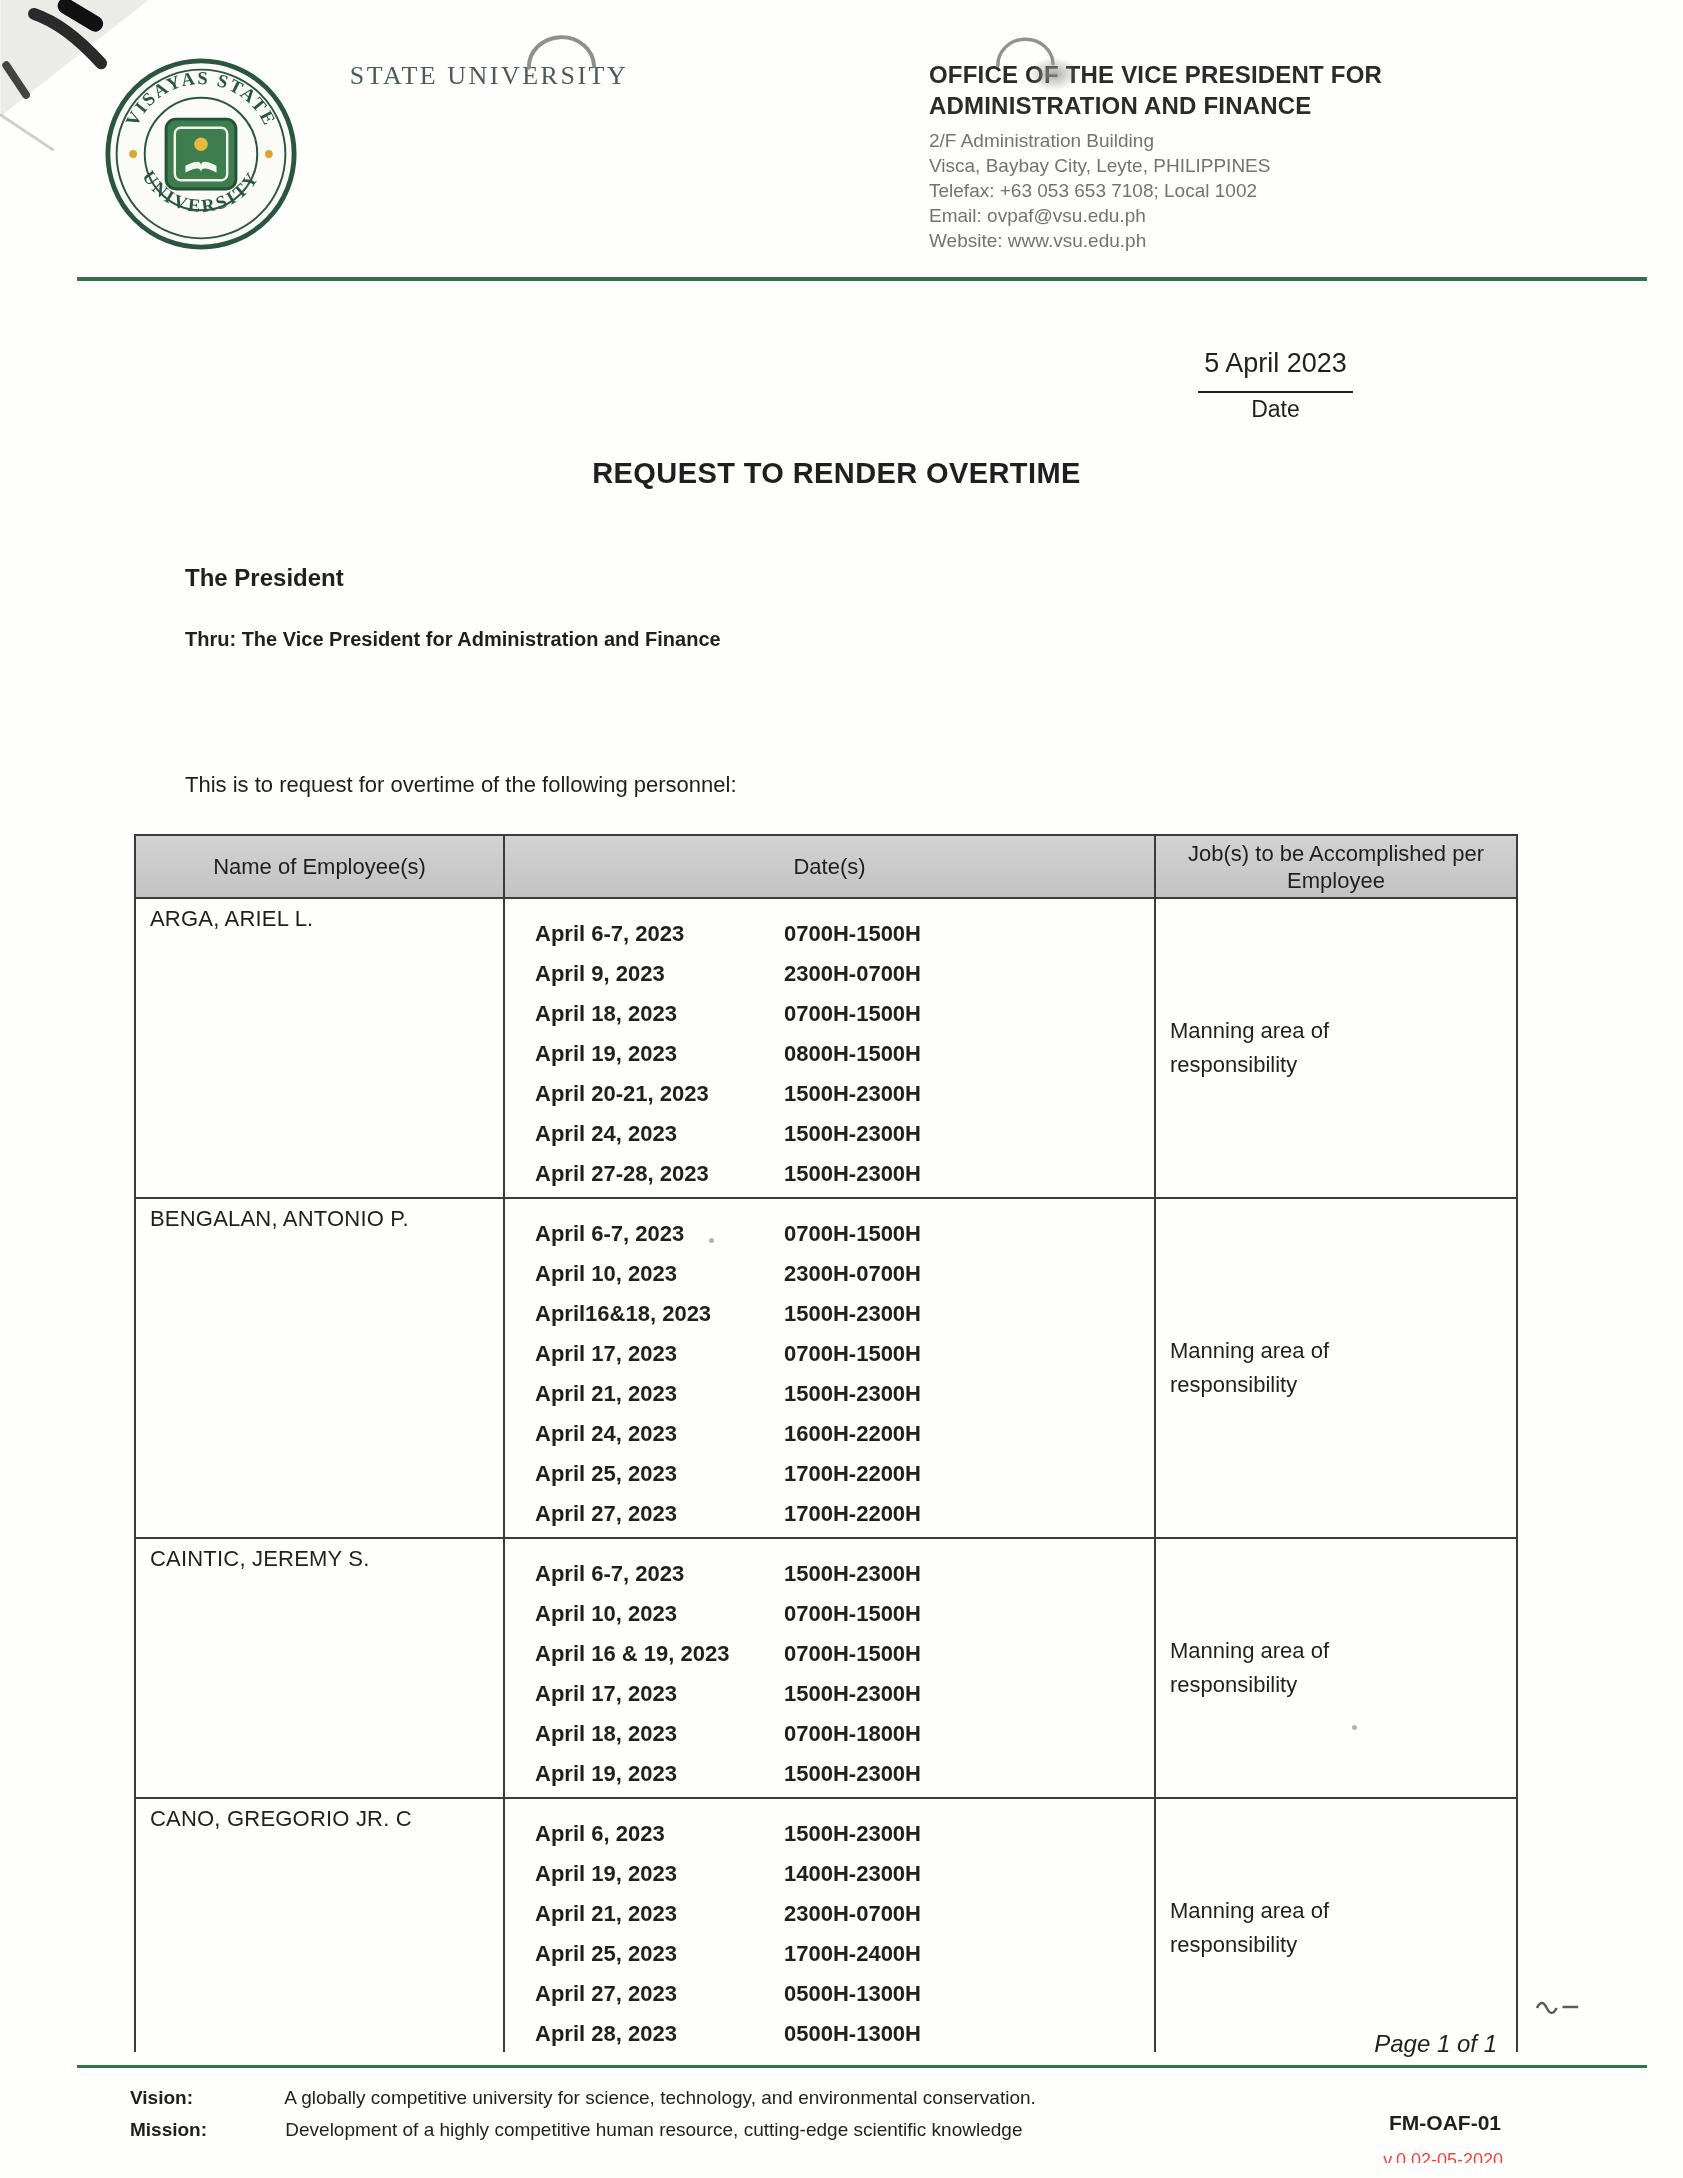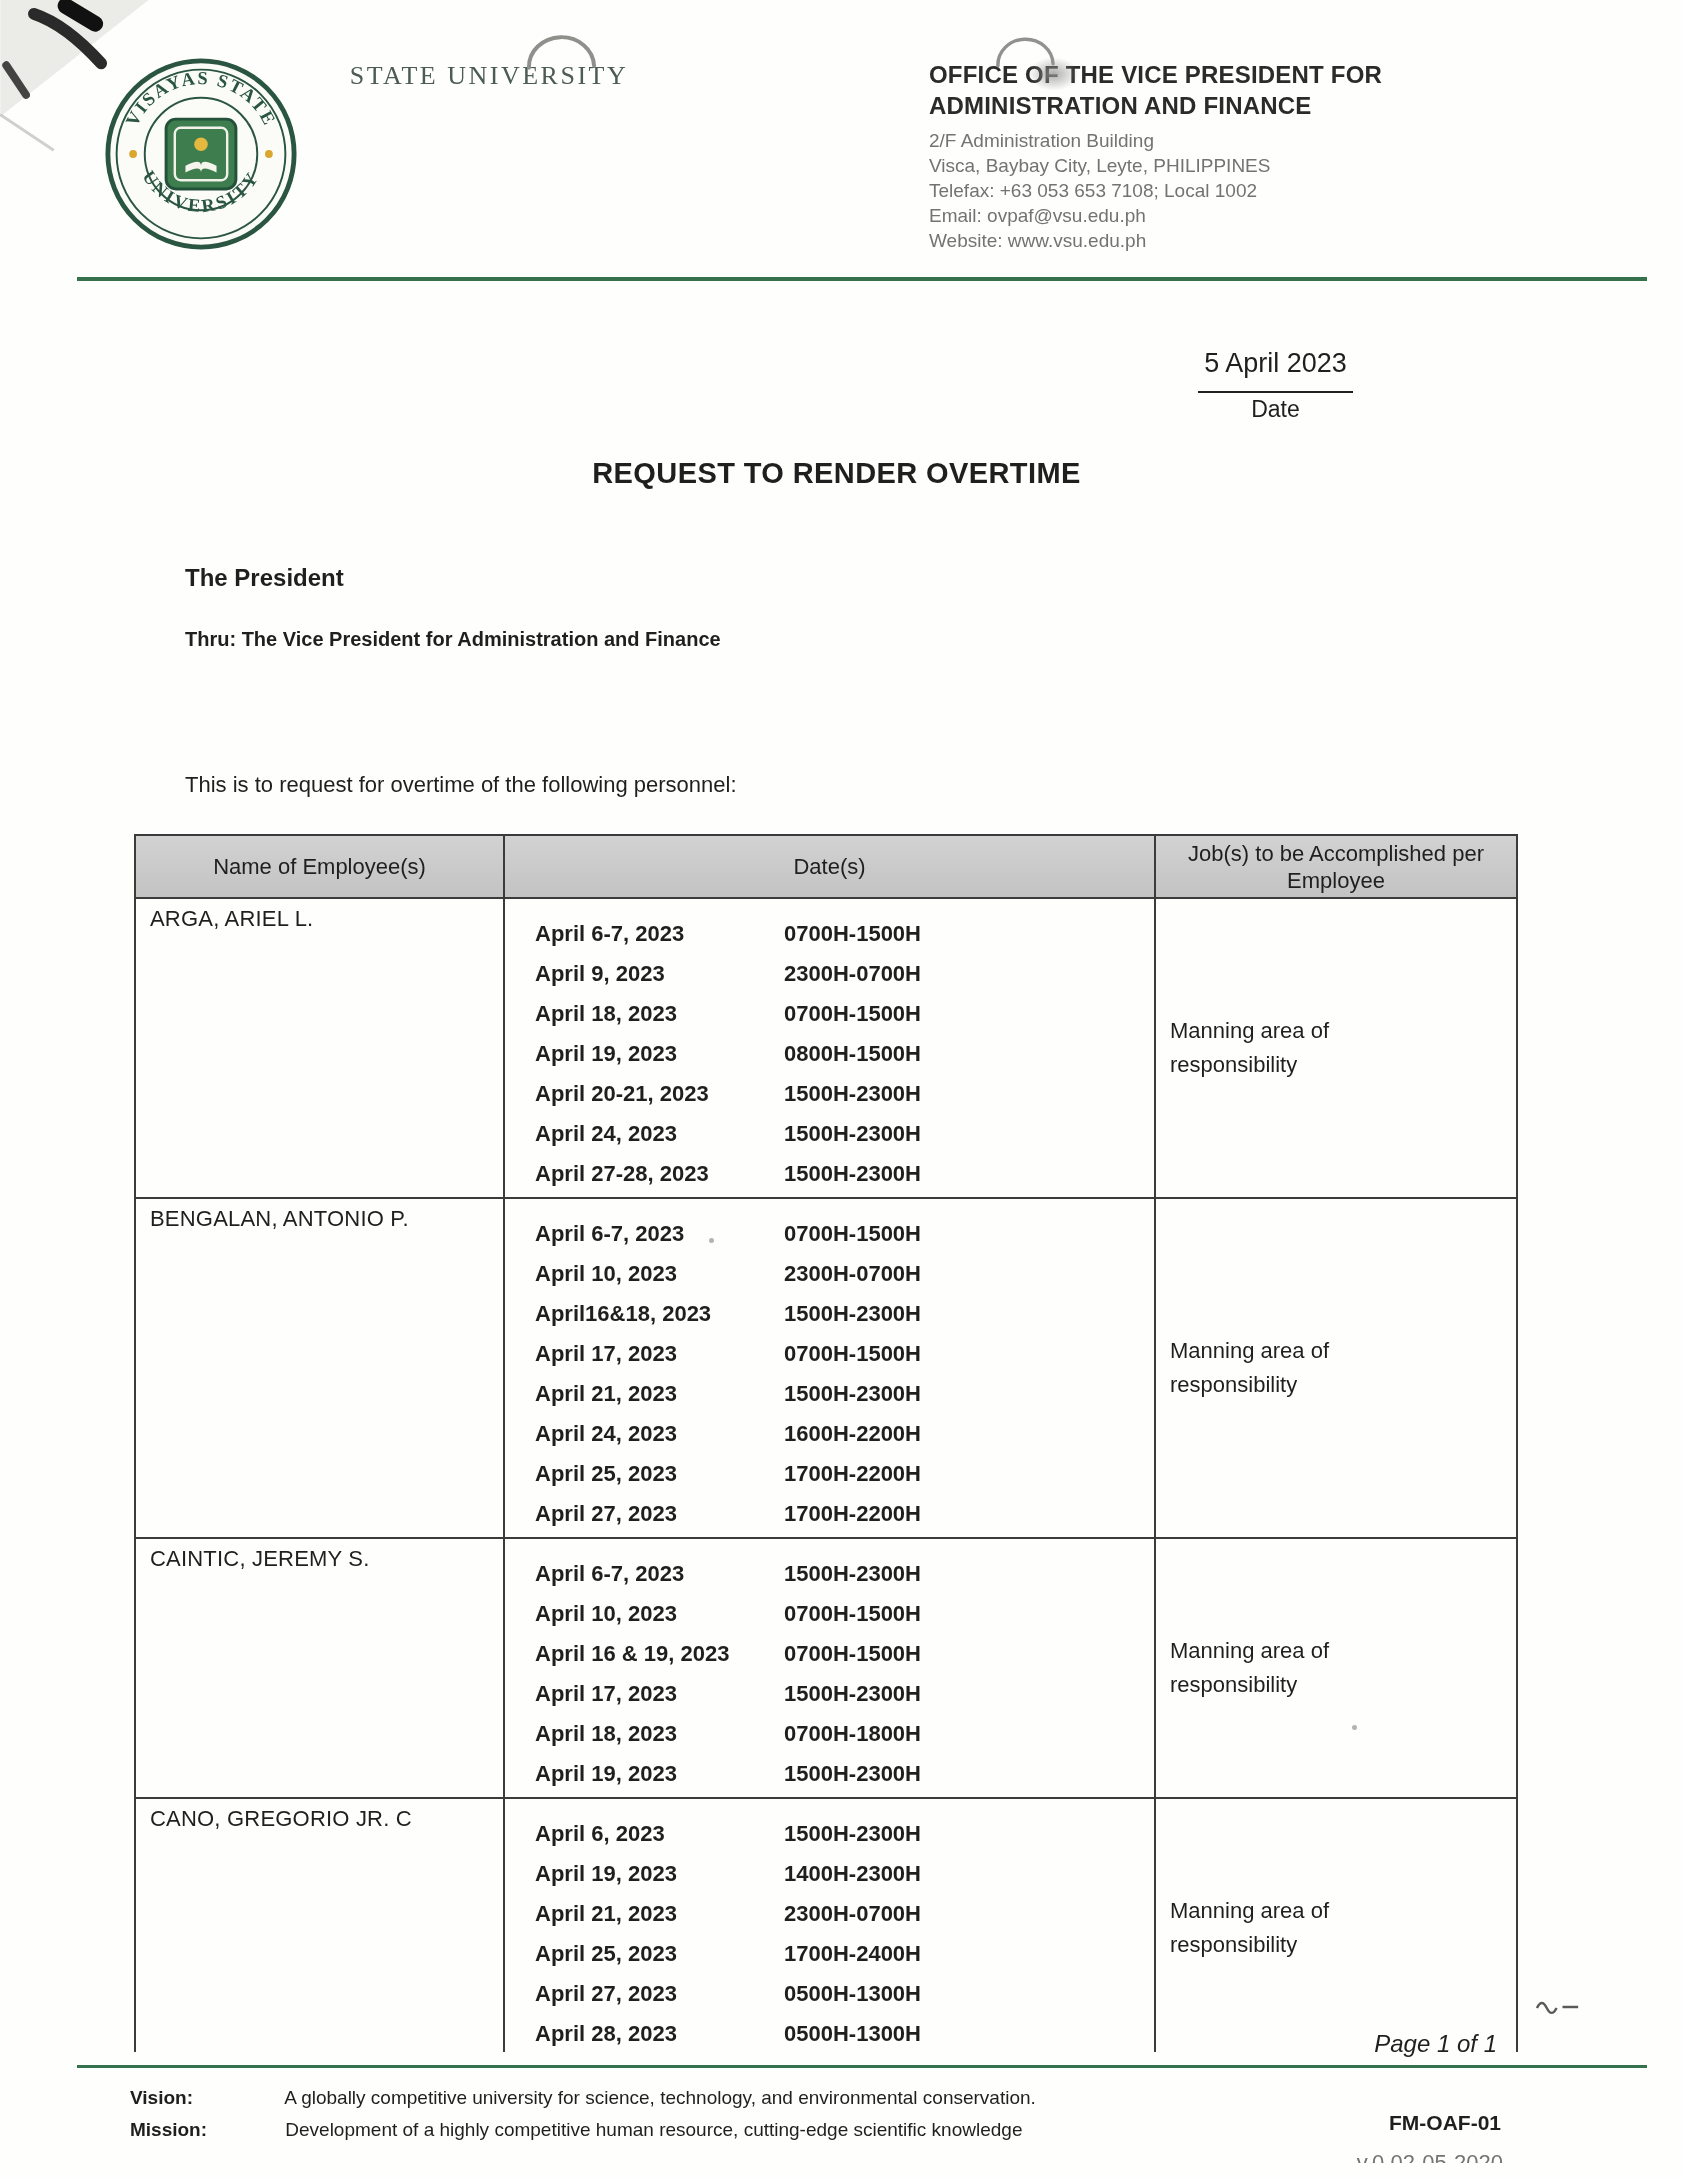--- a/index.html
+++ b/index.html
@@ -43,21 +43,21 @@
   .date-line { line-height:40px; font-size:22px; white-space:nowrap; }
   .date-text { display:inline-block; width:249px; }
   .job-cell { vertical-align:middle; padding-left:14px; font-size:22px; }
   .job-text { max-width:218px; line-height:34px; }
   .emp-row:last-child { height:149px; }
   .emp-row:last-child .job-cell { vertical-align:top; padding-top:8px; }
 
   
   .page-label { right:186px; top:2030px; font-style:italic; font-size:24px; }
   .form-code { right:182px; top:2111px; font-weight:bold; font-size:21px; }
-  .version-clip { right:180px; top:2150px; height:13px; overflow:hidden; font-size:22px; color:#737373; }
+  .version-clip { right:180px; top:2150px; height:13px; overflow:hidden; font-size:18px; color:#ef4444; }
   .footer-row { left:130px; font-size:19px; white-space:nowrap; }
   .f-label { display:inline-block; width:150px; font-weight:bold; }
 
   
   .smudge { width:51px; height:34px; border-radius:50%;
     background:radial-gradient(ellipse at center, rgba(150,150,148,0.78), rgba(150,150,148,0) 70%); }
   .speck { width:5px; height:5px; border-radius:50%; background:#8b8b88; opacity:.65; }
 </style>
 </head>
 <body>

